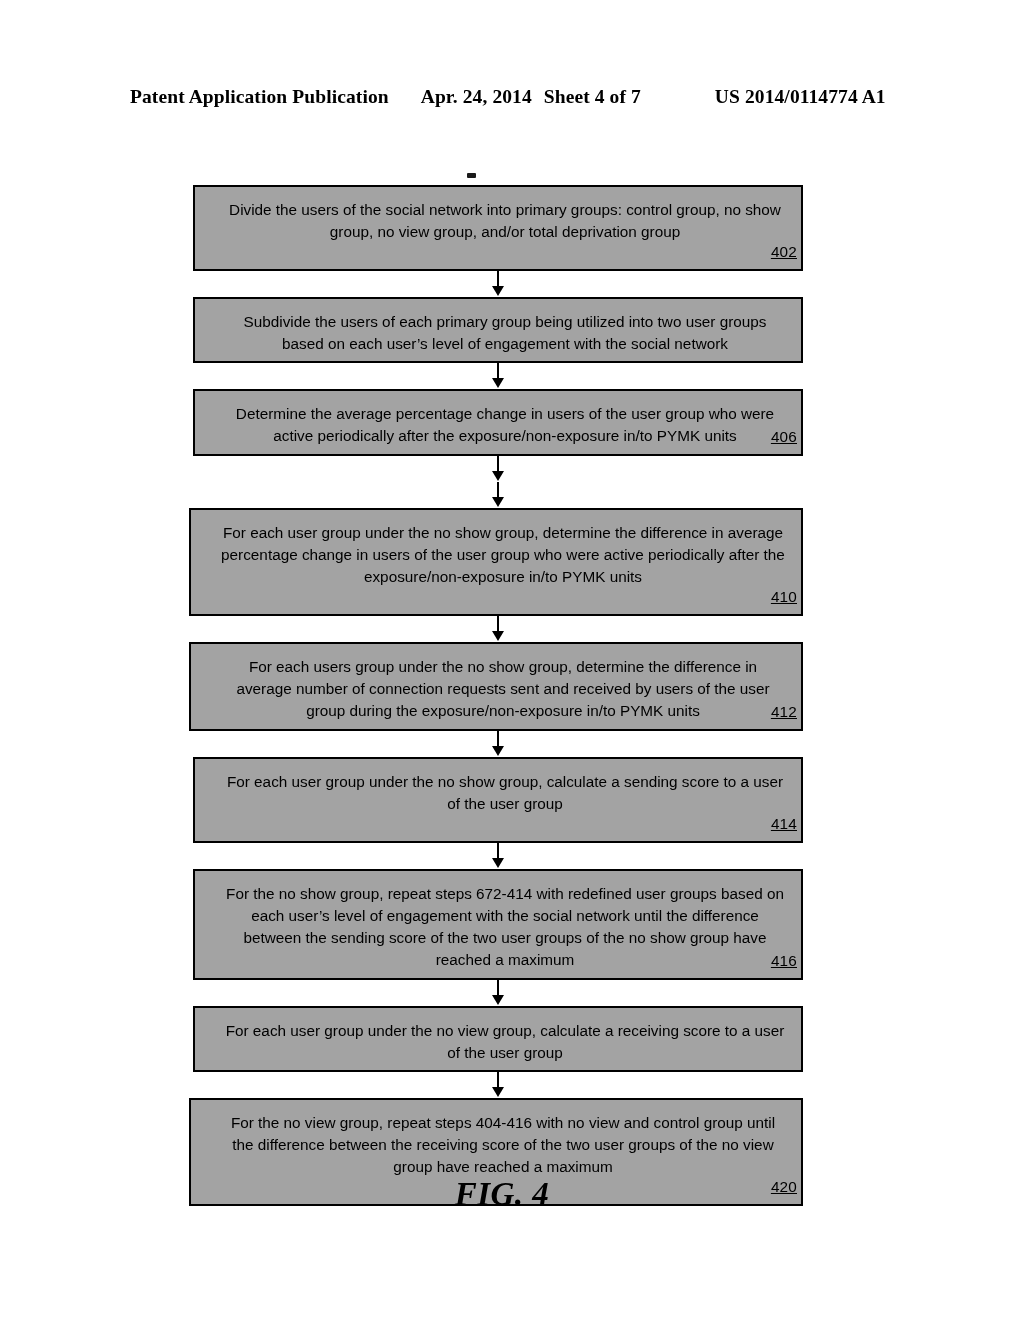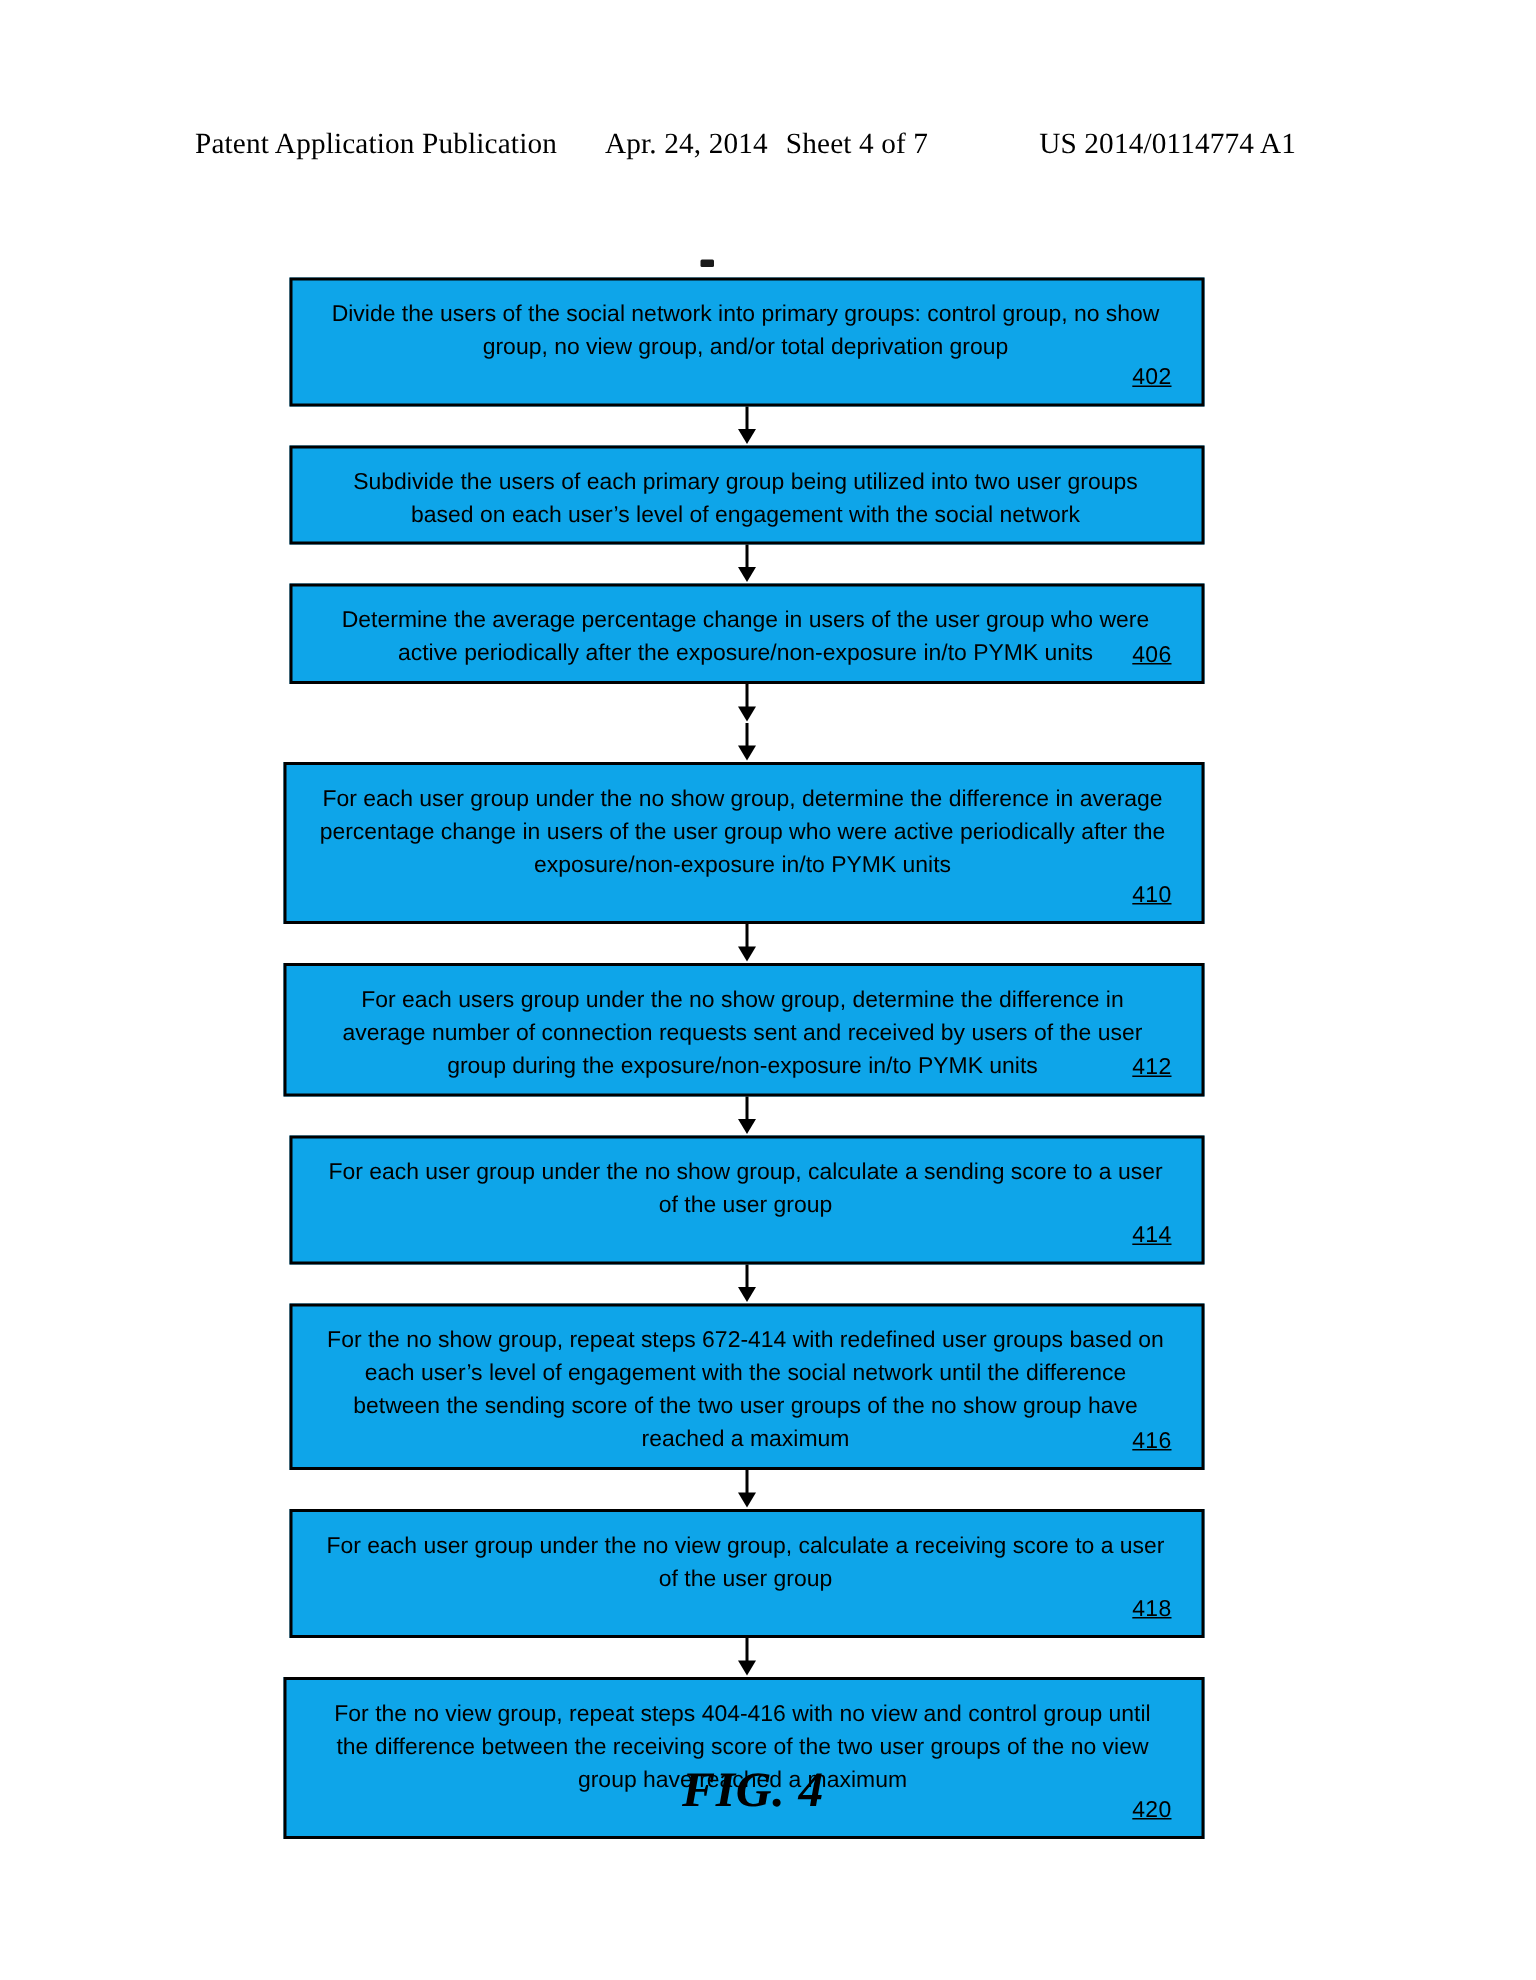--- a/index.html
+++ b/index.html
@@ -19,21 +19,21 @@
 
   
   .page-header {
     position: absolute;
     top: 86px;
     left: 130px;
     width: 764px;
     display: flex;
     align-items: baseline;
     font-family: "Liberation Serif", serif;
-    font-weight: normal;
+    font-weight: bold;
     font-size: 19.5px;
     letter-spacing: 0.1px;
     white-space: nowrap;
   }
   .hdr-pub   { flex: 0 0 auto; }
   .hdr-date  { flex: 0 0 auto; margin-left: 32px; }
   .hdr-sheet { flex: 0 0 auto; margin-left: 12px; }
   .hdr-num   { flex: 0 0 auto; margin-left: 74px; }
 
   
@@ -50,22 +50,22 @@
     left: 274px;
     width: 9px;
     height: 5px;
     background: #1a1a1a;
     border-radius: 1px;
   }
 
   .fc-box {
     box-sizing: border-box;
     border: 2px solid #000000;
-    background: #0ea5e9;
-    padding: 12px 16px 6px 14px;
+    background: #a3a3a3;
+    padding: 12px 0 6px 14px;
     text-align: center;
     font-size: 15.3px;
     line-height: 1.44;
     position: relative;
   }
   .fc-box.indent-l { margin-left: -4px; width: calc(100% + 4px); }
 
   .fc-text {
     display: block;
     white-space: pre-line;
@@ -191,21 +191,20 @@
 each user’s level of engagement with the social network until the difference
 between the sending score of the two user groups of the no show group have
 reached a maximum</span>
     <span class="fc-ref-row inline-ref"><span class="fc-ref">416</span></span>
   </div>
   <div class="fc-arrow"></div>
 
   <div class="fc-box">
     <span class="fc-text">For each user group under the no view group, calculate a receiving score to a user
 of the user group</span>
-    <span class="fc-ref-row"><span class="fc-ref">418</span></span>
   </div>
   <div class="fc-arrow"></div>
 
   <div class="fc-box indent-l">
     <span class="fc-text">For the no view group, repeat steps 404-416 with no view and control group until
 the difference between the receiving score of the two user groups of the no view
 group have reached a maximum</span>
     <span class="fc-ref-row"><span class="fc-ref">420</span></span>
   </div>
 </div>

